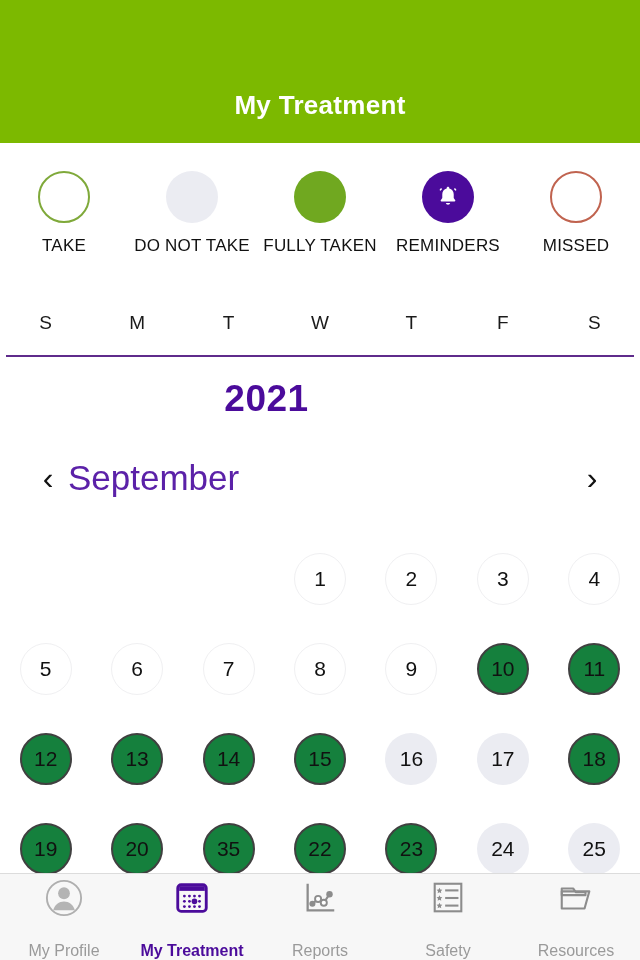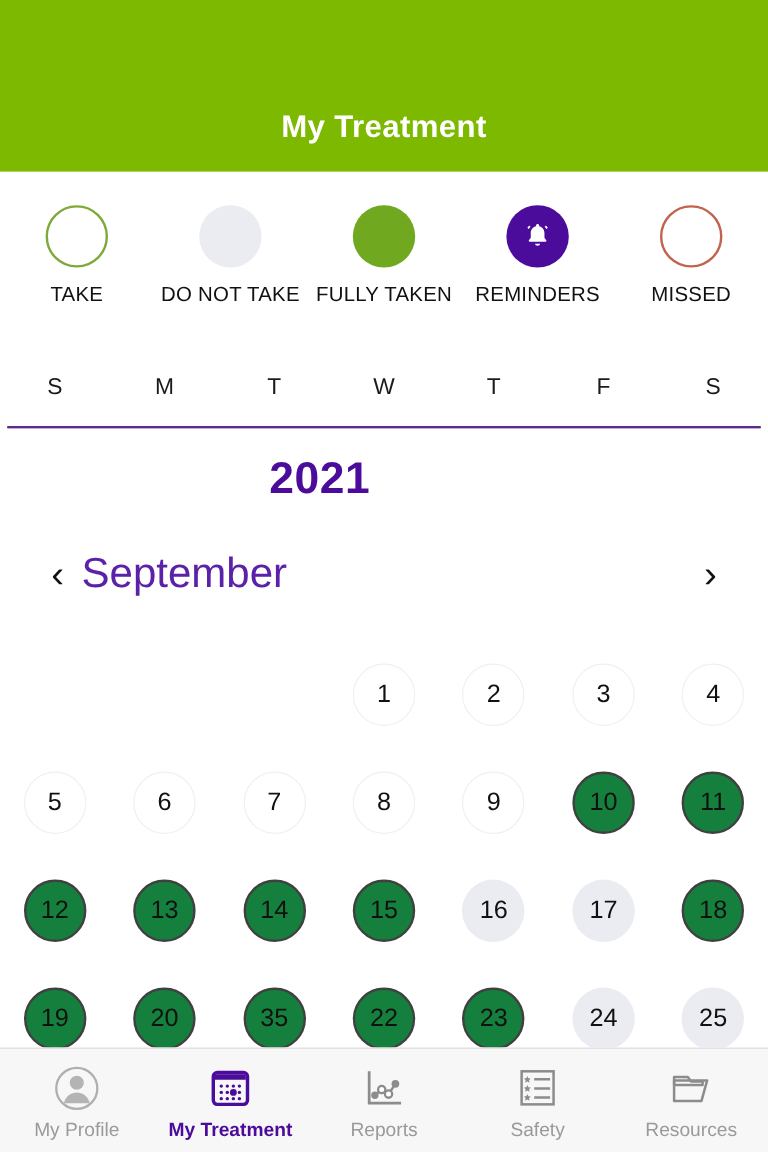--- a/index.html
+++ b/index.html
@@ -114,21 +114,21 @@
   .nav {
     position: absolute; left: 0; top: 873px;
     width: 640px; height: 87px;
     background: #F7F7F7;
     border-top: 1px solid #DCDCDC;
     display: flex;
   }
   .nav-item {
     flex: 1 1 0;
     display: flex; flex-direction: column;
-    align-items: center; justify-content: center;
+    align-items: center; justify-content: space-between;
     gap: 7px; padding-top: 4px;
   }
   .nav-label { font-size: 16px; color: #9A9A9A; }
   .nav-item.active .nav-label { color: #4B0B9B; font-weight: bold; }
   .nav-icon { width: 46px; height: 40px; display: flex; align-items: center; justify-content: center; }
 </style>
 </head>
 <body>
 
 <div class="phone">

